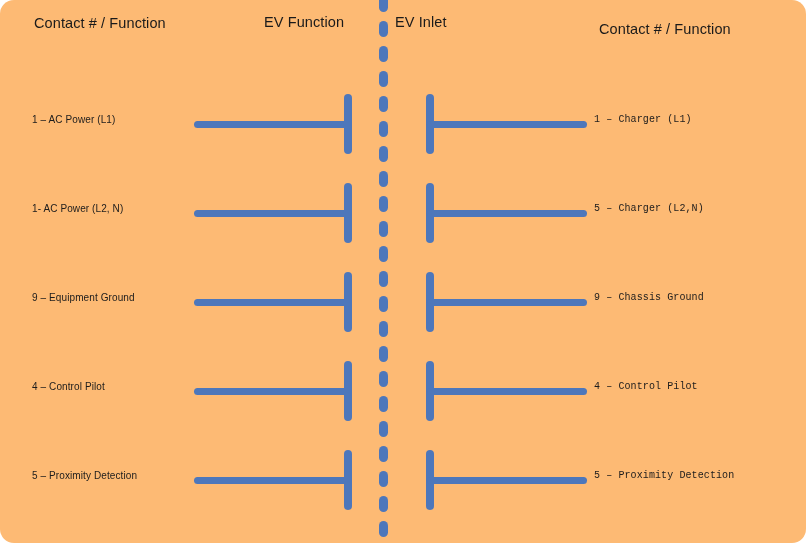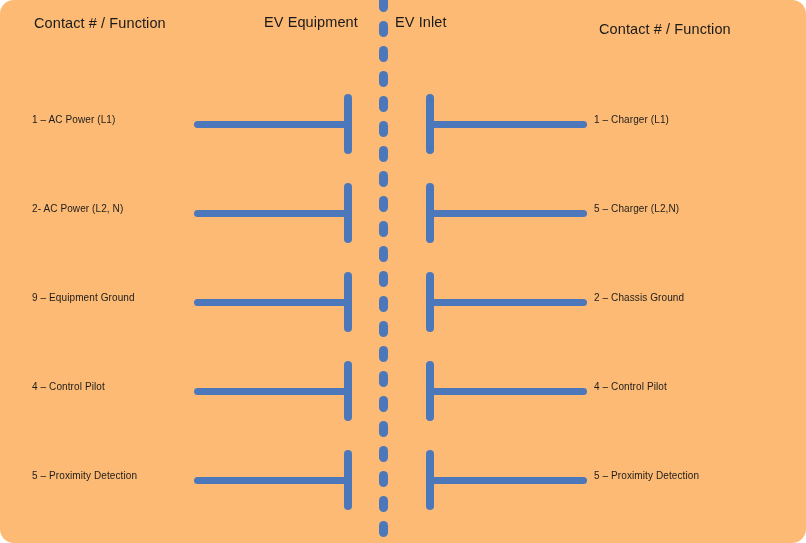--- a/index.html
+++ b/index.html
@@ -78,30 +78,30 @@
   
   .lbl {
     position: absolute;
     font-size: 10px;
     color: #1c1c1c;
     white-space: nowrap;
     top: -10px;
     letter-spacing: 0.1px;
   }
   .lbl-left  { left: 32px; }
-  .lbl-right { left: 594px; }
+  .lbl-right { left: 594px; font-family: Liberation Mono, monospace; }
 </style>
 </head>
 <body>
 
 <div id="stage">
 
   <div class="hdr" id="hdr-left">Contact # / Function</div>
 
-  <div class="hdr" id="hdr-connector">EV Equipment</div>
+  <div class="hdr" id="hdr-connector">EV Function</div>
 
   <div class="hdr" id="hdr-inlet">EV Inlet</div>
 
   <div class="hdr" id="hdr-right">Contact # / Function</div>
 
   <div id="divider">
       <div class="dash" style="top: 0px; background: rgb(77, 119, 187);"></div>
       <div class="dash" style="top: 25px; background: rgb(77, 119, 187);"></div>
       <div class="dash" style="top: 50px; background: rgb(77, 119, 187);"></div>
       <div class="dash" style="top: 75px; background: rgb(77, 119, 187);"></div>
@@ -128,34 +128,34 @@
   <div id="rows-container">
       <div class="row" style="top: 124px;">
         <div class="lbl lbl-left">1 – AC Power (L1)</div>
         <div class="lead lead-left"></div>
         <div class="bar bar-left"></div>
         <div class="bar bar-right"></div>
         <div class="lead lead-right"></div>
         <div class="lbl lbl-right">1 – Charger (L1)</div>
       </div>
       <div class="row" style="top: 213px;">
-        <div class="lbl lbl-left">2- AC Power (L2, N)</div>
+        <div class="lbl lbl-left">1- AC Power (L2, N)</div>
         <div class="lead lead-left"></div>
         <div class="bar bar-left"></div>
         <div class="bar bar-right"></div>
         <div class="lead lead-right"></div>
         <div class="lbl lbl-right">5 – Charger (L2,N)</div>
       </div>
       <div class="row" style="top: 302px;">
         <div class="lbl lbl-left">9 – Equipment Ground</div>
         <div class="lead lead-left"></div>
         <div class="bar bar-left"></div>
         <div class="bar bar-right"></div>
         <div class="lead lead-right"></div>
-        <div class="lbl lbl-right">2 – Chassis Ground</div>
+        <div class="lbl lbl-right">9 – Chassis Ground</div>
       </div>
       <div class="row" style="top: 391px;">
         <div class="lbl lbl-left">4 – Control Pilot</div>
         <div class="lead lead-left"></div>
         <div class="bar bar-left"></div>
         <div class="bar bar-right"></div>
         <div class="lead lead-right"></div>
         <div class="lbl lbl-right">4 – Control Pilot</div>
       </div>
       <div class="row" style="top: 480px;">

